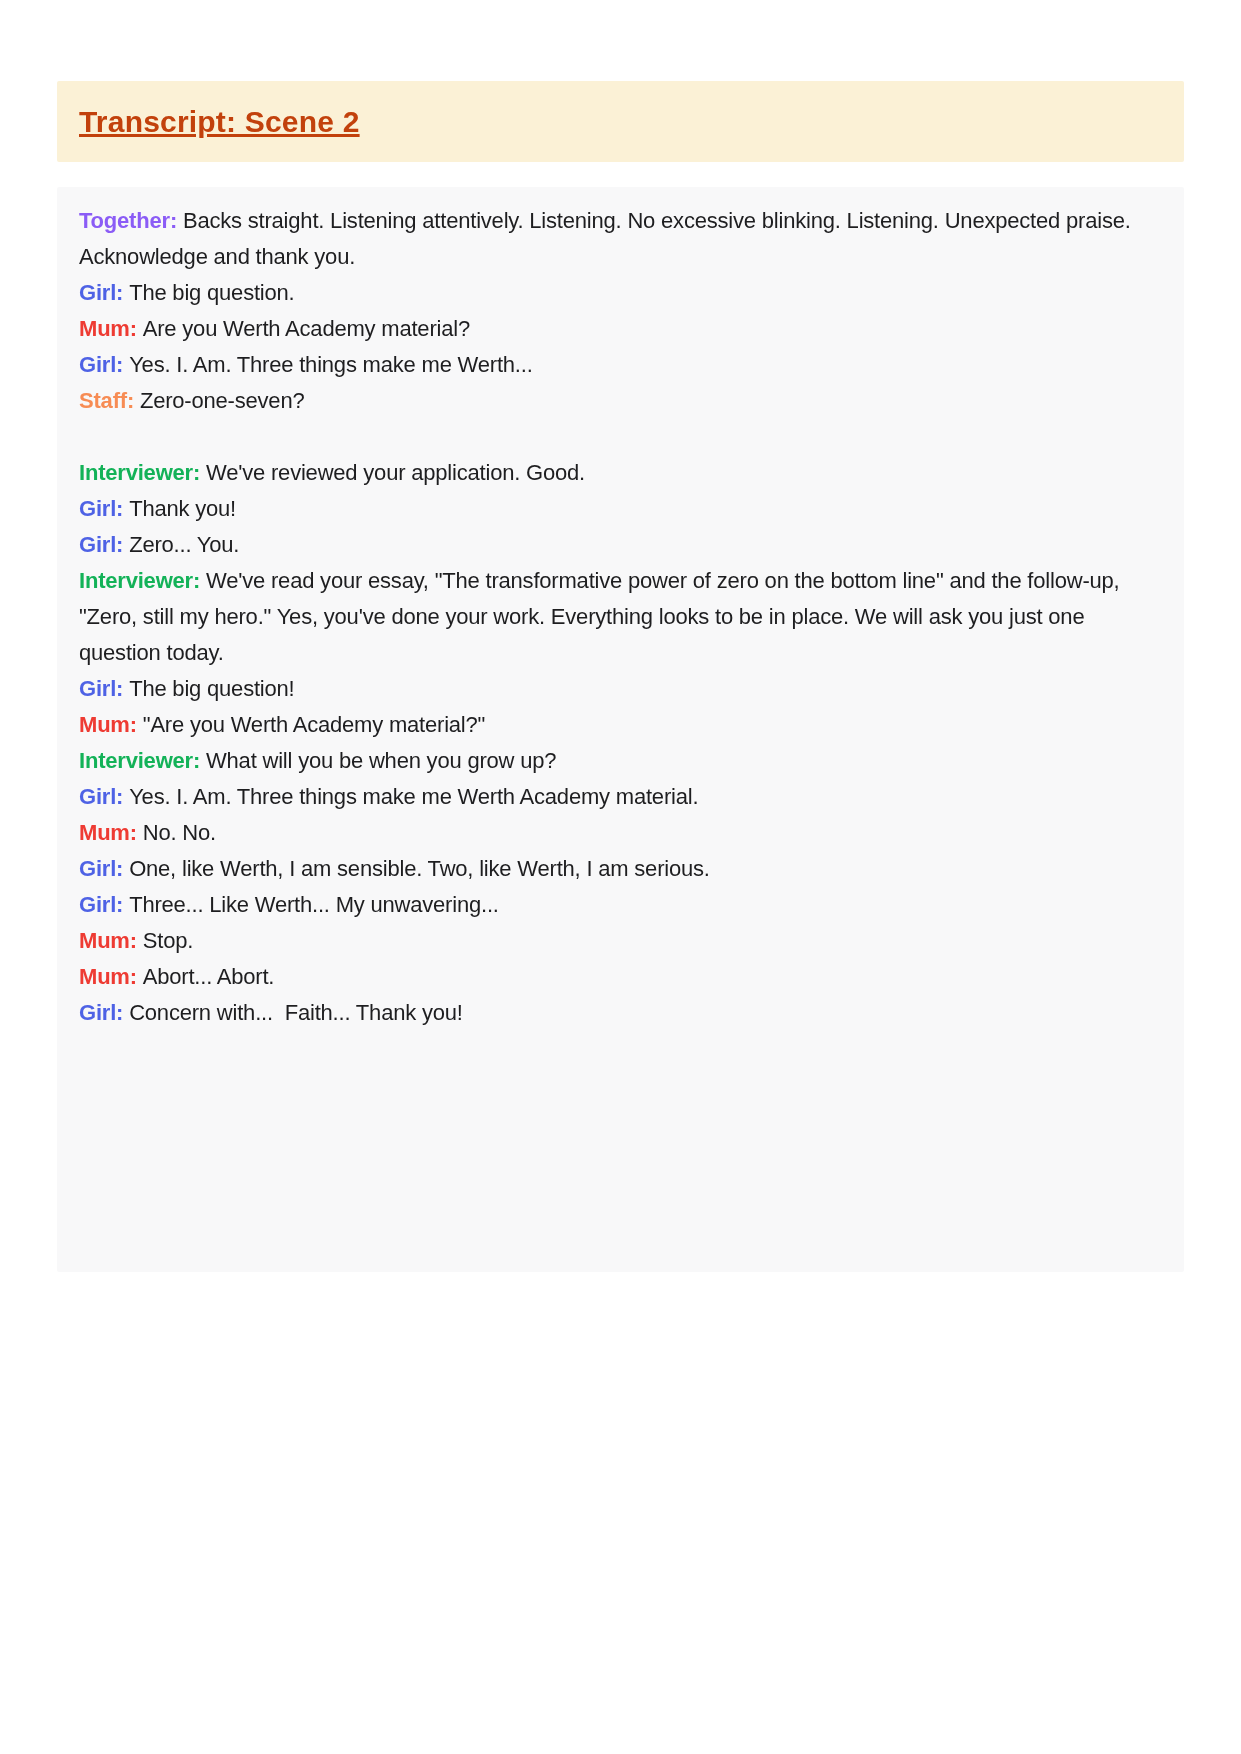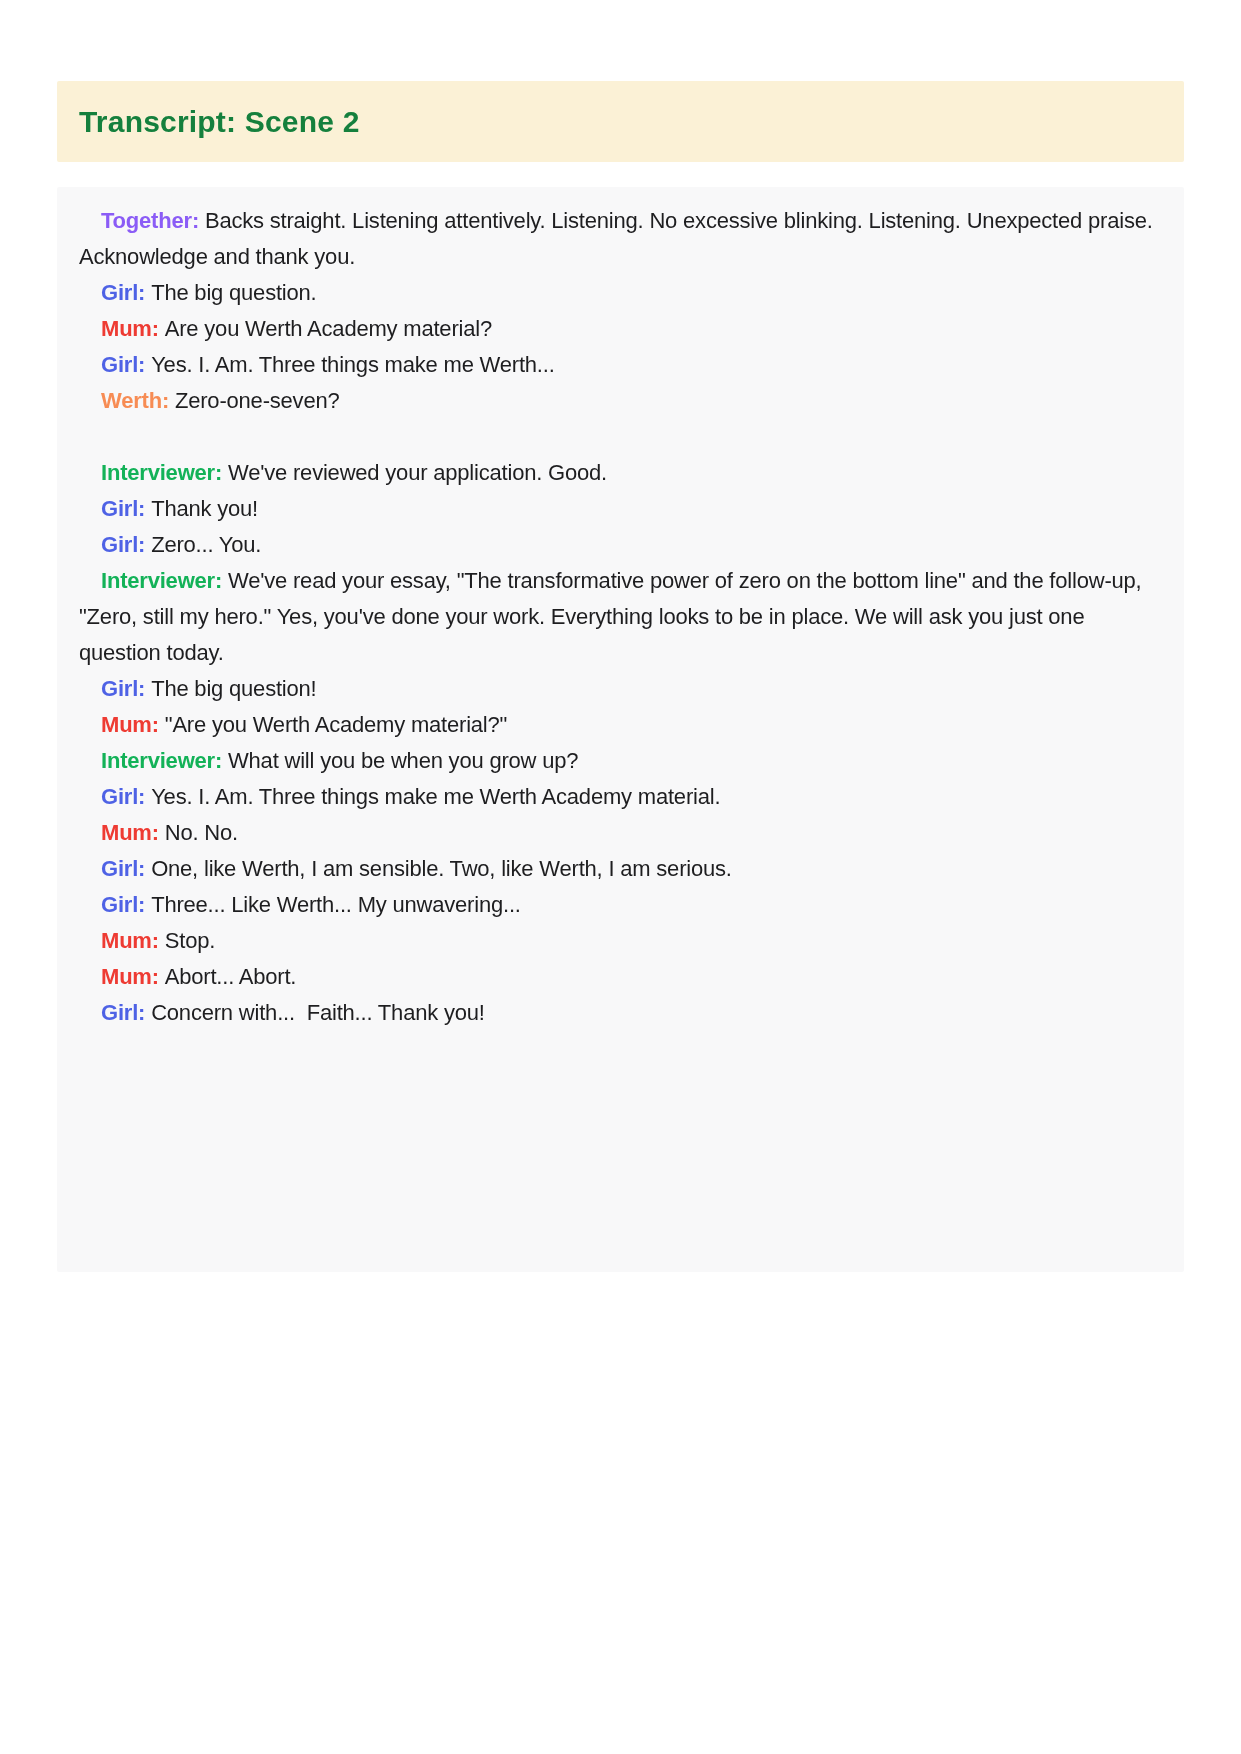--- a/index.html
+++ b/index.html
@@ -45,43 +45,42 @@
   }
   .line {
     margin: 0;
     font-size: 22px;
     line-height: 36px;
     letter-spacing: -0.2px;
     white-space: pre-wrap;
   }
   .speaker {
     font-weight: 700;
-    margin-left: 22px;
   }
   .underline {
     text-align: center;
   }
   .group + .group {
     margin-top: 36px;
   }
 </style>
 </head>
 <body>
 
 <div class="page">
   <header class="banner" style="background: rgb(251, 241, 214);">
-    <h1 style="color: #15803d;">Transcript: Scene 2</h1>
+    <h1 style="color: #c2410c; text-decoration: underline;">Transcript: Scene 2</h1>
   </header>
   <section class="transcript" id="transcript" style="background: rgb(248, 248, 249); color: rgb(30, 30, 32);">
       <div class="group">
         <p class="line"><span class="speaker" style="color: rgb(139, 92, 246);">Together: </span><span>Backs straight. Listening attentively. Listening. No excessive blinking. Listening. Unexpected praise. Acknowledge and thank you.</span></p>
         <p class="line"><span class="speaker" style="color: rgb(78, 98, 229);">Girl: </span><span>The big question.</span></p>
         <p class="line"><span class="speaker" style="color: rgb(238, 59, 51);">Mum: </span><span>Are you Werth Academy material?</span></p>
         <p class="line"><span class="speaker" style="color: rgb(78, 98, 229);">Girl: </span><span>Yes. I. Am. Three things make me Werth...</span></p>
-        <p class="line"><span class="speaker" style="color: rgb(247, 140, 84);">Werth: </span><span>Zero-one-seven?</span></p>
+        <p class="line"><span class="speaker" style="color: rgb(247, 140, 84);">Staff: </span><span>Zero-one-seven?</span></p>
       </div>
       <div class="group">
         <p class="line"><span class="speaker" style="color: rgb(19, 178, 88);">Interviewer: </span><span>We've reviewed your application. Good.</span></p>
         <p class="line"><span class="speaker" style="color: rgb(78, 98, 229);">Girl: </span><span>Thank you!</span></p>
         <p class="line"><span class="speaker" style="color: rgb(78, 98, 229);">Girl: </span><span>Zero... You.</span></p>
         <p class="line"><span class="speaker" style="color: rgb(19, 178, 88);">Interviewer: </span><span>We've read your essay, "The transformative power of zero on the bottom line" and the follow-up, "Zero, still my hero." Yes, you've done your work. </span><span class="underline">Everything looks to be in place.</span><span> We will ask you just one question today.</span></p>
         <p class="line"><span class="speaker" style="color: rgb(78, 98, 229);">Girl: </span><span>The big question!</span></p>
         <p class="line"><span class="speaker" style="color: rgb(238, 59, 51);">Mum: </span><span>"Are you Werth Academy material?"</span></p>
         <p class="line"><span class="speaker" style="color: rgb(19, 178, 88);">Interviewer: </span><span>What will you be when you grow up?</span></p>
         <p class="line"><span class="speaker" style="color: rgb(78, 98, 229);">Girl: </span><span>Yes. I. Am. Three things make me Werth Academy material.</span></p>

